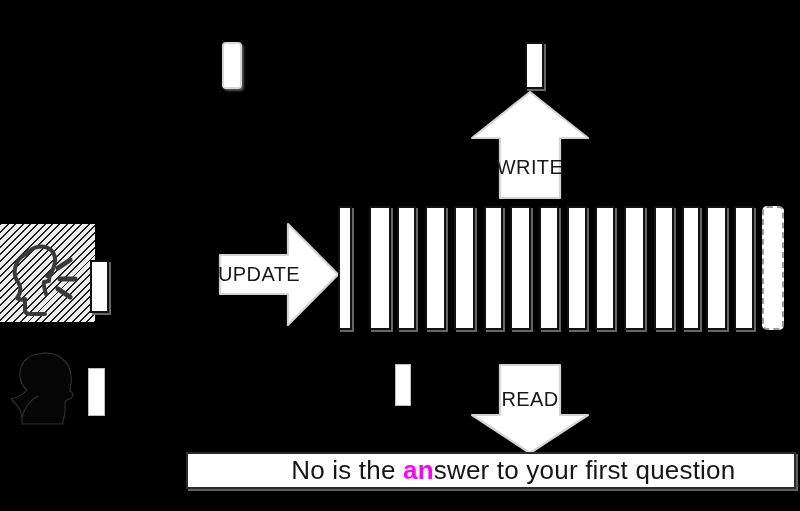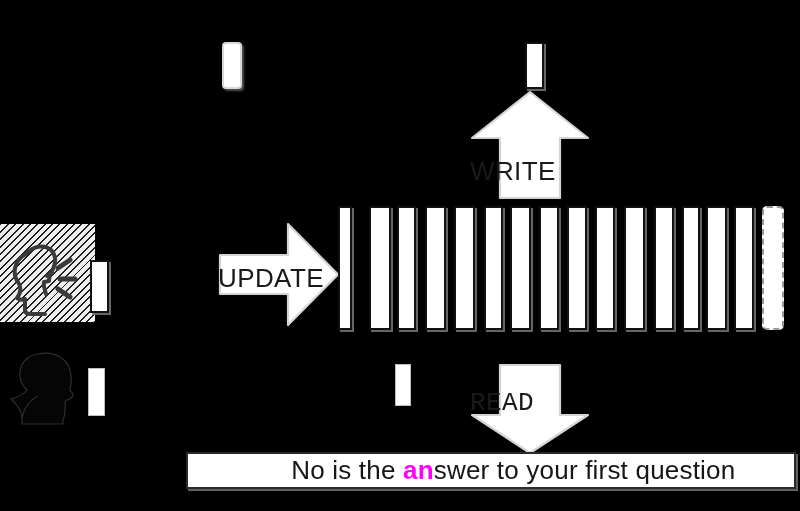--- a/index.html
+++ b/index.html
@@ -30,23 +30,24 @@
   
   #tape{position:absolute;}
   #tape .cell{top:0;height:100%;}
 
   
   .arrow{position:absolute;}
   .arrow svg{display:block;overflow:visible;}
   .arrow-label{
     position:absolute;
     color:#1a1a1a;
-    font-size:26px;
+    font-size:20px;
     letter-spacing:.4px;
     white-space:nowrap;
+    text-align:center;
     pointer-events:none;
   }
 
   
   #speaker-box{
     position:absolute;
     background:
       repeating-linear-gradient(135deg,
         #1d1d1d 0px, #1d1d1d 1.4px,
         #eeeeee 1.4px, #eeeeee 5.2px);
@@ -124,21 +125,21 @@
     <svg viewBox="0 0 120 110" width="120" height="110">
       <path d="M60 2 L118 48 L90 48 L90 108 L30 108 L30 48 L2 48 Z" fill="#ffffff" stroke="#d4d4d4" stroke-width="2.2" stroke-linejoin="round"></path>
     </svg>
     <span class="arrow-label" id="label-write" style="width: 120px; left: 0px; top: 66px;">WRITE</span>
   </div>
 
   <div class="arrow" id="arrow-read" style="left: 470px; top: 363px; width: 120px; height: 92px;">
     <svg viewBox="0 0 120 92" width="120" height="92">
       <path d="M30 2 L90 2 L90 52 L118 52 L60 90 L2 52 L30 52 Z" fill="#ffffff" stroke="#d4d4d4" stroke-width="2.2" stroke-linejoin="round"></path>
     </svg>
-    <span class="arrow-label" id="label-read" style="width: 120px; left: 0px; top: 24.84px; font-family: Liberation Mono, monospace;">READ</span>
+    <span class="arrow-label" id="label-read" style="width: 120px; left: 0px; top: 24.84px;">READ</span>
   </div>
 
   <div id="tape" style="left: 338px; top: 206px; width: 452px; height: 124px;">
       <div class="cell shadow" style="left: 0px; width: 14px;"></div>
       <div class="cell shadow" style="left: 31px; width: 22px;"></div>
       <div class="cell shadow" style="left: 59px; width: 19px;"></div>
       <div class="cell shadow" style="left: 87px; width: 21px;"></div>
       <div class="cell shadow" style="left: 116px; width: 21px;"></div>
       <div class="cell shadow" style="left: 146px; width: 19px;"></div>
       <div class="cell shadow" style="left: 172px; width: 21px;"></div>

